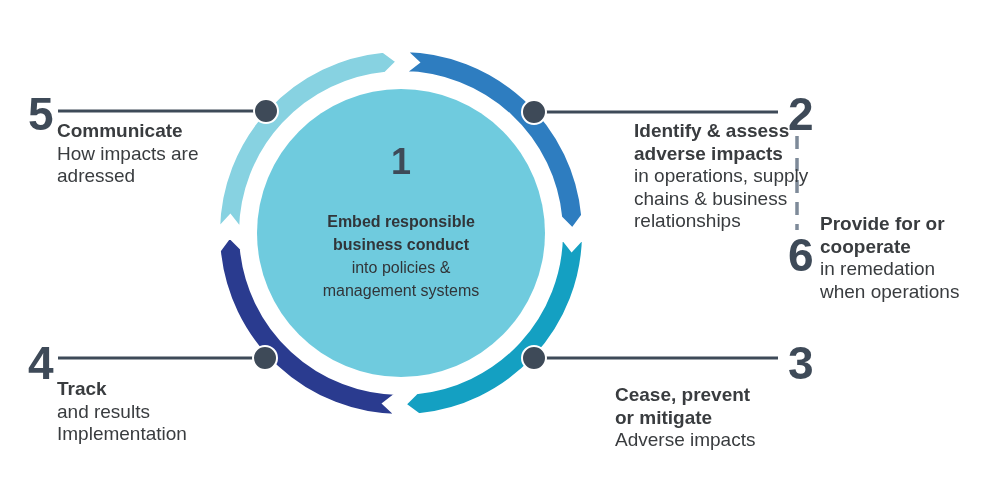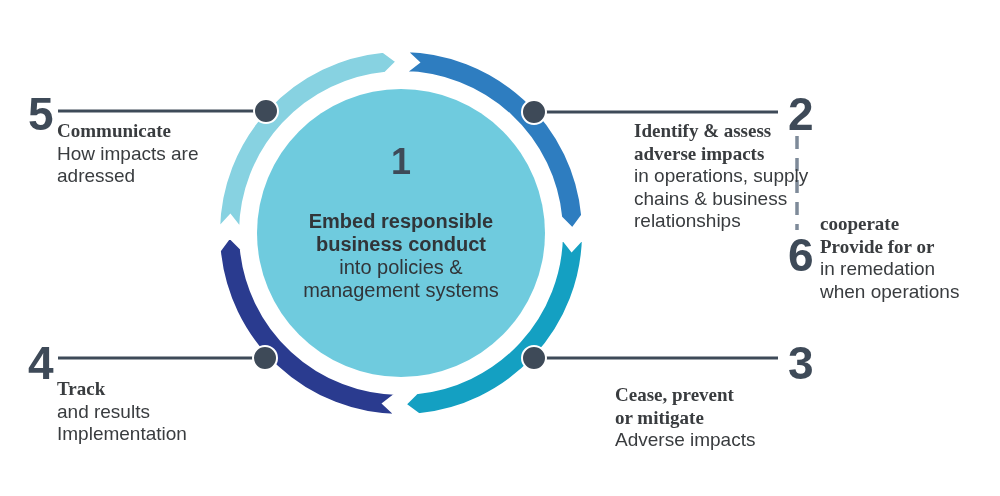--- a/index.html
+++ b/index.html
@@ -25,37 +25,37 @@
     line-height:1;
     color:var(--slate);
     letter-spacing:0;
   }
   .label-block{
     position:absolute;
     font-size:19px;
     line-height:22.5px;
     color:var(--text);
   }
-  .label-block .b{font-weight:700;font-family:Liberation Serif, serif;}
+  .label-block .b{font-weight:700;}
   .center-block{
     position:absolute;
     left:251px;
     top:144px;
     width:300px;
     text-align:center;
     color:#313539;
   }
   .center-number{
     font-size:36px;
     font-weight:700;
     line-height:1;
     color:var(--slate);
     margin-bottom:30px;
   }
-  .center-block .line{font-size:20px;line-height:23px;}
+  .center-block .line{font-size:16px;line-height:23px;}
   .center-block .b{font-weight:700;}
 </style>
 </head>
 <body>
 
 <div class="canvas">
 
   <svg id="ring-svg" width="1000" height="496" viewBox="0 0 1000 496">
       <path d="M 218.03 229.81 A 183 183 0 0 1 383.46 50.84 L 398.01 61.53 L 385.66 73.74 A 160 160 0 0 0 241.02 230.21 L 230.29 216.56 Z" fill="#87D2E1" stroke="#ffffff" stroke-width="4"></path>
       <path d="M 404.19 50.03 A 183 183 0 0 1 583.16 215.46 L 572.47 230.01 L 560.26 217.66 A 160 160 0 0 0 403.79 73.02 L 417.44 62.29 Z" fill="#2E7DC0" stroke="#ffffff" stroke-width="4"></path>
@@ -87,22 +87,22 @@
 
   <div class="label-block" style="left:605px;top:120px;margin-left:29px;">
     <div class="b">Identify &amp; assess</div>
     <div class="b">adverse impacts</div>
     <div>in operations, supply</div>
     <div>chains &amp; business</div>
     <div>relationships</div>
   </div>
 
   <div class="label-block" style="left:820px;top:213px;">
+    <div class="b">Provide for or</div>
     <div class="b">cooperate</div>
-    <div class="b">Provide for or</div>
     <div>in remedation</div>
     <div>when operations</div>
   </div>
 
   <div class="label-block" style="left:607px;top:384px;margin-left:8px;">
     <div class="b">Cease, prevent</div>
     <div class="b">or mitigate</div>
     <div>Adverse impacts</div>
   </div>
 

